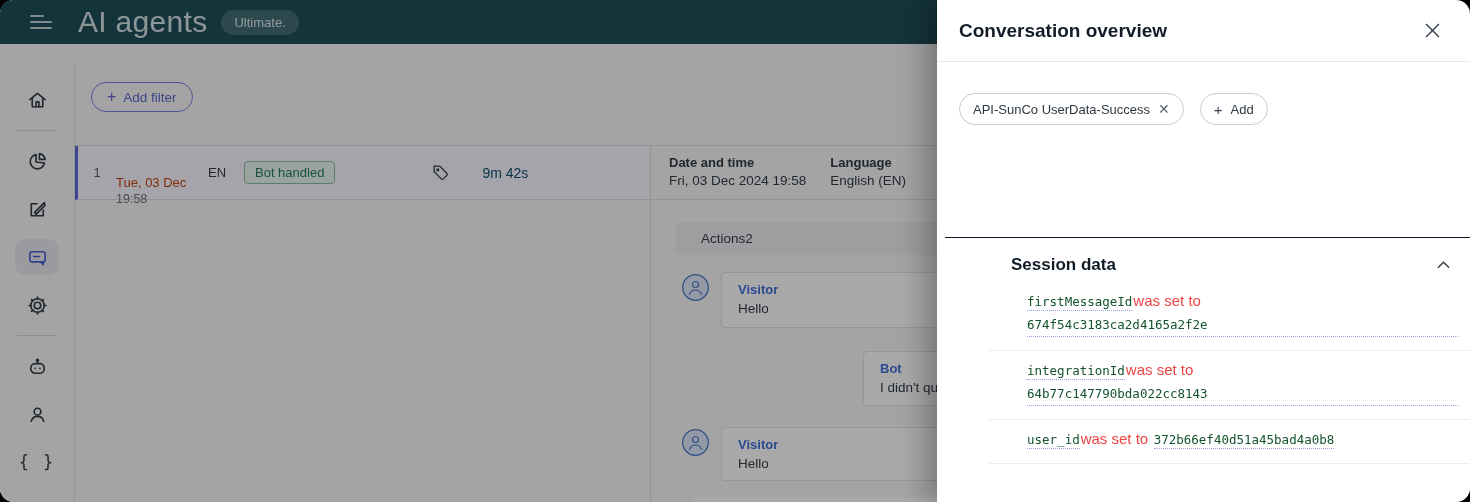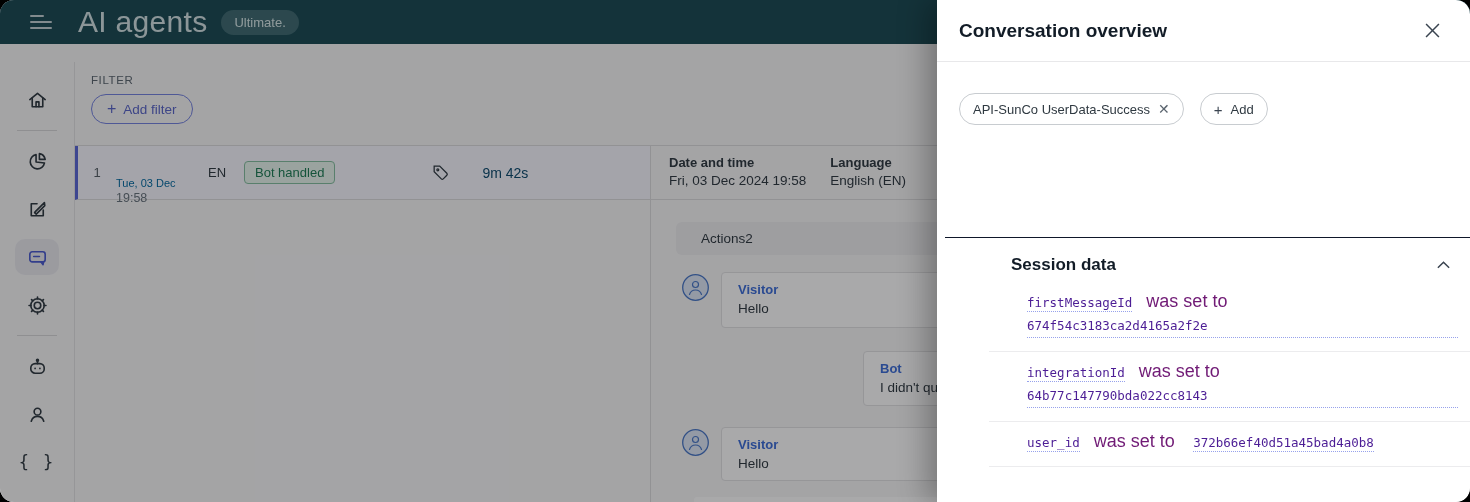--- a/index.html
+++ b/index.html
@@ -28,21 +28,21 @@
   .filter-bar{height:84px;border-bottom:1px solid #dcdcde;box-sizing:border-box;padding:12px 0 0 16px;}
   .filter-label{font-size:11.5px;letter-spacing:.6px;color:#5c6770;}
   .add-filter{display:inline-flex;align-items:center;margin-top:8px;height:30px;padding:0 15px;border:1px solid #7583e0;border-radius:16px;color:#5a66c9;font-size:13.5px;background:transparent;cursor:pointer;gap:7px;}
   .add-filter .plus{font-size:16px;line-height:1;}
 
   .content-row{display:flex;height:356px;}
   .conv-list{width:575px;box-sizing:border-box;}
   .conv-row{height:54px;background:#f7f8ff;border-left:3px solid #5a68d8;border-bottom:1px solid #dcdcde;box-sizing:border-box;display:flex;align-items:center;cursor:pointer;}
   .conv-idx{width:38px;text-align:center;font-size:13px;color:#555f66;}
   .conv-date{width:92px;}
-  .conv-date .d1{font-size:11px;color:#0369a1;margin-top:36px;}
+  .conv-date .d1{font-size:13px;color:#c2410c;margin-top:36px;}
   .conv-date .d2{font-size:12.5px;color:#68737d;margin-top:2px;}
   .conv-lang{width:36px;font-size:13px;color:#2f3941;}
   .conv-status{margin-left:0;}
   .status-badge{display:inline-block;padding:3px 10px;border-radius:4px;background:#e9f6ef;border:1px solid #84bfa0;color:#1d7d55;font-size:13px;}
   .conv-tag{margin-left:96px;display:flex;align-items:center;}
   .conv-tag svg{stroke:#2f3941;fill:none;stroke-width:1.6;}
   .conv-dur{margin-left:32px;font-size:14px;color:#0c4a6e;}
 
   .detail{flex:1;border-left:1px solid #dcdcde;box-sizing:border-box;position:relative;}
   .detail-head{height:54px;border-bottom:1px solid #dcdcde;box-sizing:border-box;display:flex;padding:9px 0 0 18px;}
@@ -72,22 +72,22 @@
   .pill .plus{font-size:15px;color:#3a4450;line-height:1;}
 
   .session{position:absolute;left:8px;top:237px;width:100%;border-top:1px solid #0f172a;box-sizing:border-box;padding-left:44px;}
   .session-head{display:flex;align-items:center;padding:17px 24px 0 22px;}
   .session-title{font-size:17px;font-weight:bold;color:#121c27;}
   .chev-btn{margin-left:auto;background:none;border:none;cursor:pointer;display:flex;padding:3px;}
   .chev-btn svg{stroke:#3a4450;stroke-width:1.6;fill:none;}
   .entries{margin-top:16px;}
   .entry{padding:9px 20px 13px 38px;border-bottom:1px solid #ececee;line-height:20px;}
   .entry:first-child{padding-top:0;}
-  .code{font-family:"DejaVu Sans Mono",monospace;font-size:12.5px;color:#4c1d95;border-bottom:1.5px dotted #97a2ec;padding-bottom:1px;}
-  .plain{font-size:18px;color:#701a75;margin:0 14px;}
+  .code{font-family:"DejaVu Sans Mono",monospace;font-size:12.5px;color:#14532d;border-bottom:1.5px dotted #97a2ec;padding-bottom:1px;}
+  .plain{font-size:15px;color:#ef4444;margin:0 1px;}
   .val-line{display:block;margin-top:3px;}
   .val-inline{display:inline;}
 </style>
 </head>
 <body>
 
 <div class="app">
 
   <header class="topbar">
     <div class="hamburger">
@@ -157,21 +157,20 @@
           <path d="M5.5 19 C6.6 15.5 9 14 12 14 C15 14 17.4 15.5 18.5 19"></path>
         </svg>
     </div>
     <div class="rail-item">
       <span class="braces">{ }</span>
     </div>
   </nav>
 
   <main class="main">
     <div class="filter-bar">
-      <div class="filter-label">FILTER</div>
       <button class="add-filter">
         <span class="plus">+</span>
         <span>Add filter</span>
       </button>
     </div>
 
     <div class="content-row">
 
       <div class="conv-list">
         <div class="conv-row">

